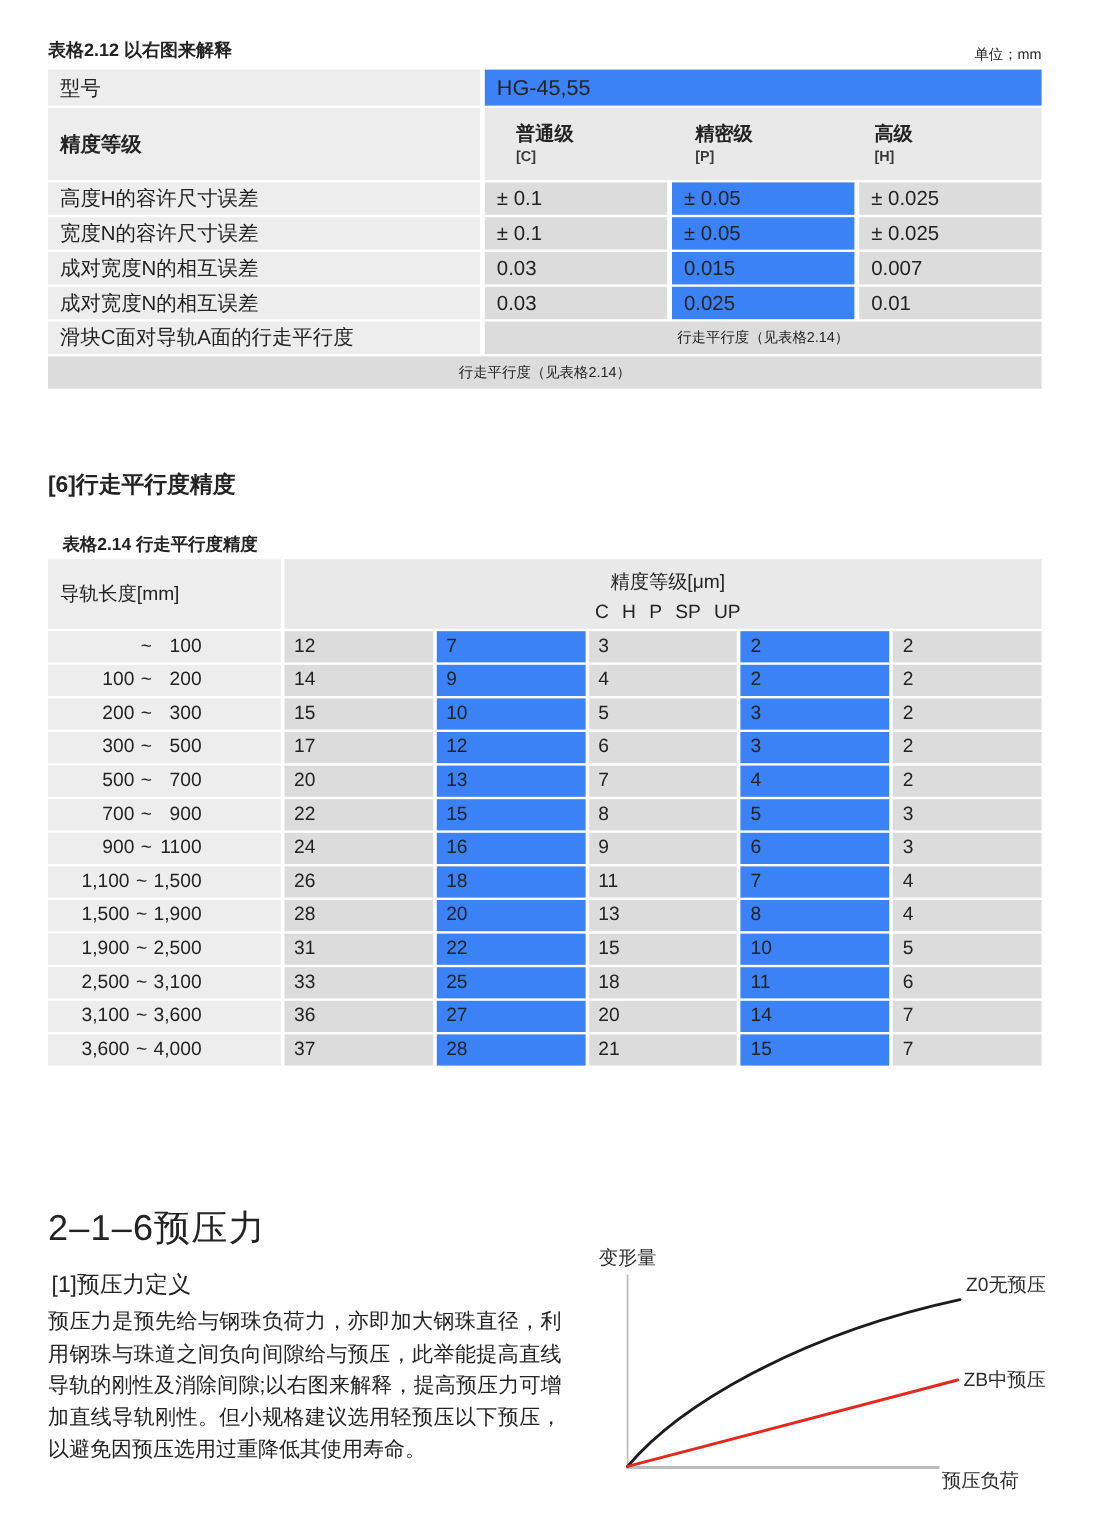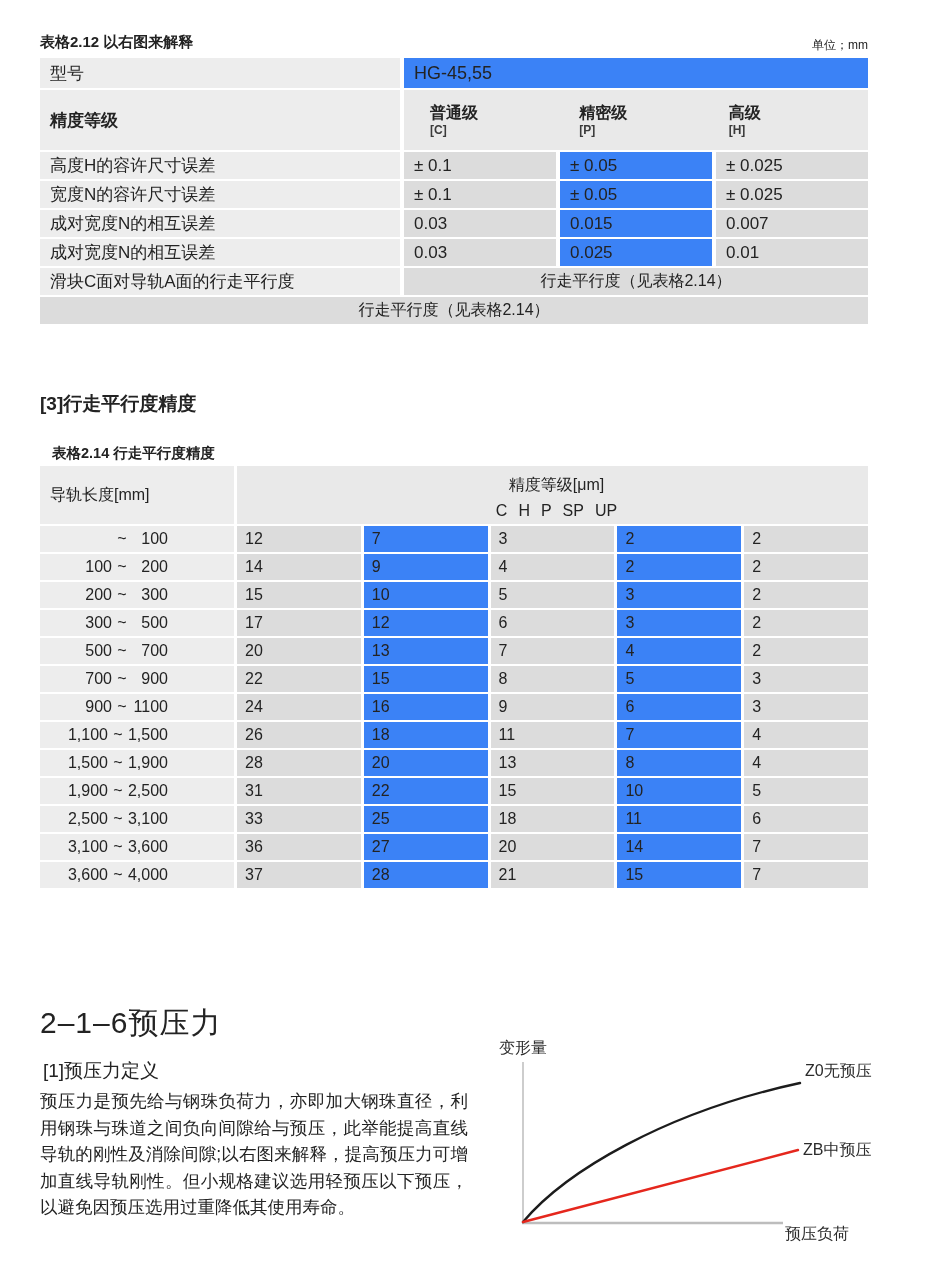--- a/index.html
+++ b/index.html
@@ -25,21 +25,21 @@
   .t212 .lbl{width:360px;background:#ededed;padding-left:10px;}
   .t212 .hrow1{height:30px;border-radius:15px;}
   .t212 .hrow1 .val{flex:1;padding-left:10px;font-size:18px;}
   .t212 .hrow2{height:60px;font-weight:bold;}
   .hdrgroup{flex:1;display:flex;}
   .hcol{flex:1;display:flex;flex-direction:column;justify-content:center;padding-left:10px;line-height:1.25;}
   .hname{font-size:16px;}
   .hcode{font-size:12px;color:#3a3a3a;}
   .t212 .drow{height:27px;text-align:center;}
   .t212 .v{flex:1;padding-left:10px;}
-  .t212 .merged{flex:1;justify-content:center;padding-left:0;font-size:16px;}
+  .t212 .merged{flex:1;justify-content:center;padding-left:0;font-size:12px;}
 
   
   .t214{top:466px;font-size:16px;}
   .t214 .lbl{width:194px;background:#ededed;}
   .t214 .hrow{height:58px;}
   .t214 .hrow .lbl{padding-left:10px;font-size:16px;}
   .gradecell{flex:1;display:flex;flex-direction:column;justify-content:flex-end;padding:5px 0 4px 0;align-items:center;}
   .gradetitle{padding-left:8px;font-size:16px;margin-bottom:6px;}
   .subcols{display:flex;gap:3px;}
   .subcols span{flex:1;padding-left:8px;}
@@ -116,21 +116,21 @@
     </div>
     <div class="r drow">
       <div class="cell lbl">滑块C面对导轨A面的行走平行度</div>
       <div class="cell merged darkbg">行走平行度（见表格2.14）</div>
     </div>
     <div class="r drow">
       <div class="cell merged darkbg">行走平行度（见表格2.14）</div>
     </div>
   </div>
 
-  <div class="sec3-title">[3]行走平行度精度</div>
+  <div class="sec3-title">[6]行走平行度精度</div>
   <div class="cap214">表格2.14 行走平行度精度</div>
 
   <div class="tbl t214">
     <div class="r hrow">
       <div class="cell lbl">导轨长度[mm]</div>
       <div class="gradecell hdrbg">
         <div class="gradetitle">精度等级[μm]</div>
         <div class="subcols">
           <span>C</span>
           <span>H</span>

